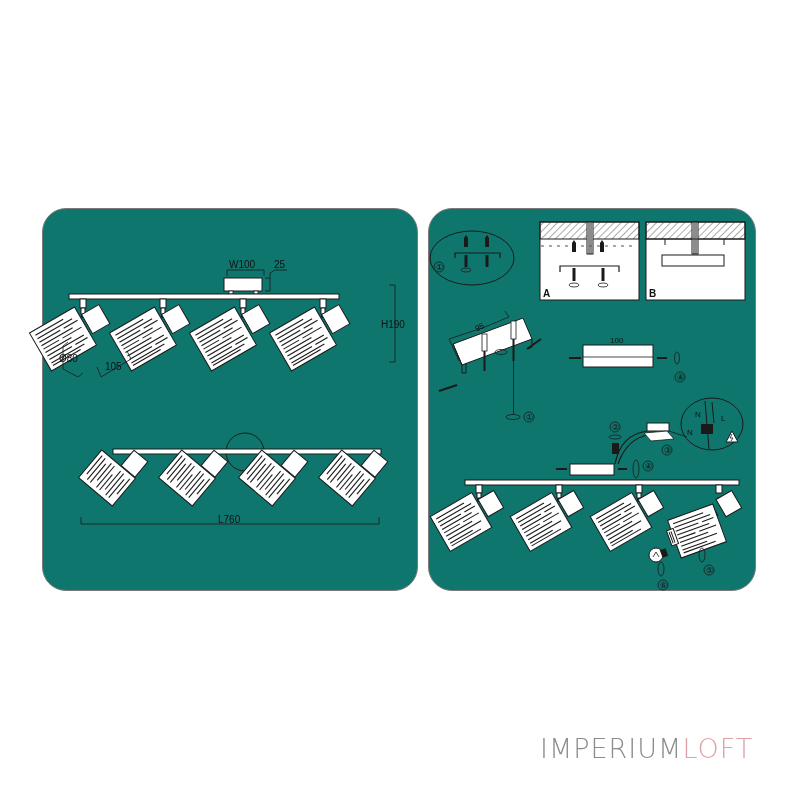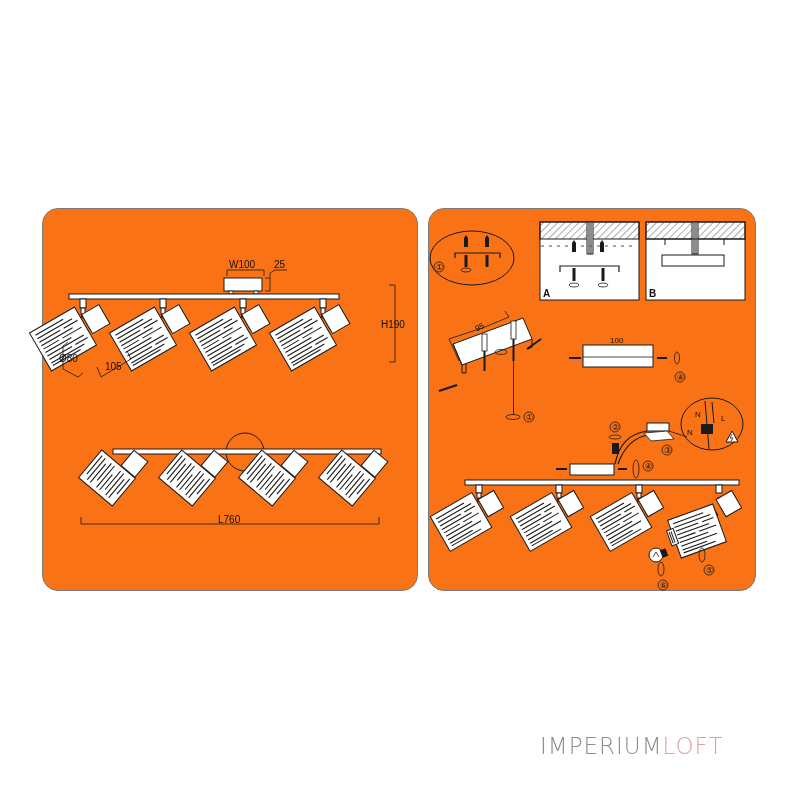--- a/index.html
+++ b/index.html
@@ -1,26 +1,26 @@
 <!DOCTYPE html>
 <html><head>
 <meta charset="utf-8">
 <style>
   html, body { margin: 0; padding: 0; background: #ffffff; }
   body { width: 800px; height: 800px; position: relative; overflow: hidden;
          font-family: "Liberation Sans", sans-serif; color: #1a1a1a; }
-  .panel { position: absolute; border: 1.5px solid #7a7a7a; border-radius: 16px; box-sizing: border-box; background: #f97316; }
+  .panel { position: absolute; border: 1.5px solid #7a7a7a; border-radius: 24px; box-sizing: border-box; background: #0f766e; }
   #panel-left { left: 42px; top: 208px; width: 376px; height: 383px; }
   #panel-right { left: 428px; top: 208px; width: 328px; height: 383px; }
   svg { position: absolute; left: 0; top: 0; overflow: visible; }
   .lbl { font-family: "Liberation Sans", sans-serif; font-size: 10px; fill: #111; }
   .lbl-sm { font-family: "Liberation Sans", sans-serif; font-size: 8px; fill: #111; }
   .lbl-b { font-family: "Liberation Sans", sans-serif; font-size: 10px; font-weight: bold; fill: #111; }
   .brand { position: absolute; left: 540px; top: 733px; font-family: "DejaVu Sans", sans-serif;
-           font-size: 23px; letter-spacing: 1px; font-weight: 300; }
+           font-size: 27px; letter-spacing: 1px; font-weight: 300; }
   .brand .b1 { color: #8c8c8c; }
   .brand .b2 { color: #e0a1a6; }
 </style>
 </head>
 <body>
 
 <div class="panel" id="panel-left">
   <svg width="376" height="383" viewBox="0 0 376 383">
     <defs>
 

